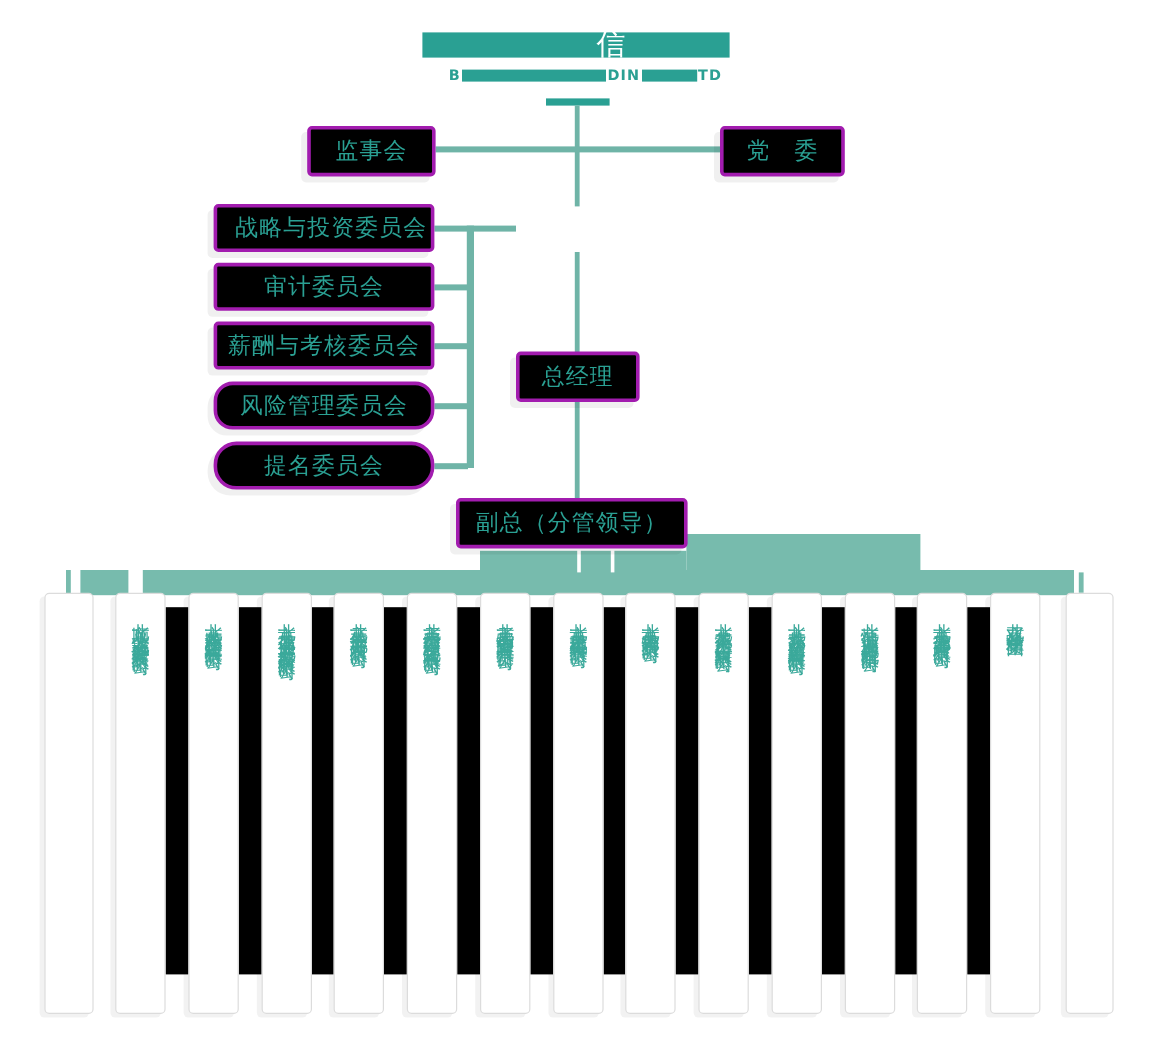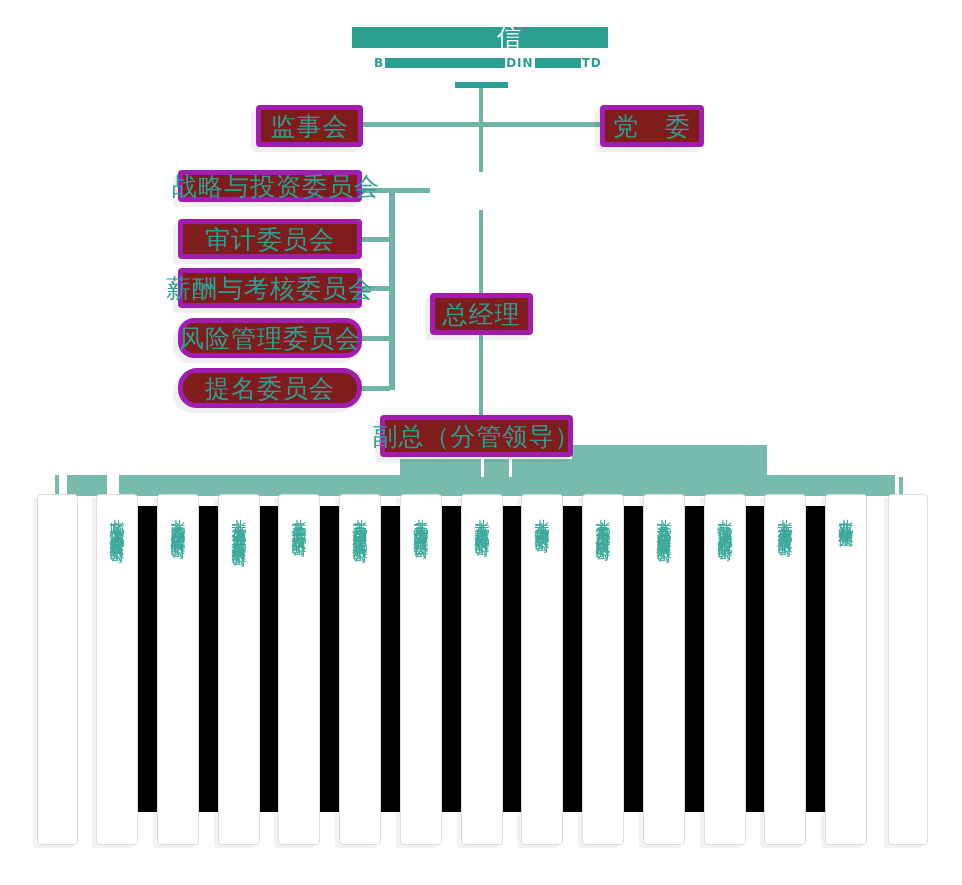--- a/index.html
+++ b/index.html
@@ -5,24 +5,24 @@
   html,body{margin:0;padding:0;background:#ffffff;}
   body{font-family:"DejaVu Sans","Liberation Sans",sans-serif;}
   #stage{position:relative;width:962px;height:885px;background:#fff;overflow:hidden;}
 
   
   .hline,.vline{position:absolute;background:var(--line);}
   .stub-dark{position:absolute;background:var(--accent);}
 
   
   .node{
-    position:absolute;background:#7f1d1d;border:5px solid #a21caf;border-radius:4px;
+    position:absolute;background:#000000;border:3px solid #a21caf;border-radius:4px;
     box-shadow:-5px 5px 0 rgba(0,0,0,0.06);
     display:flex;align-items:center;justify-content:center;
-    color:var(--accent);font-size:25px;letter-spacing:1px;white-space:nowrap;
+    color:var(--accent);font-size:19px;letter-spacing:1px;white-space:nowrap;
     z-index:3;box-sizing:border-box;
   }
 
   
   #banner{position:absolute;left:352px;top:27px;width:256px;height:21px;background:var(--accent);z-index:2;}
   #banner .ghost-char{position:absolute;left:145px;top:-3px;color:#ffffff;font-size:24px;line-height:26px;}
   #english-line{position:absolute;left:374px;top:56px;height:14px;display:flex;align-items:center;z-index:2;}
   #english-line .frag{color:var(--accent);font-size:12px;font-weight:bold;letter-spacing:1px;line-height:14px;}
   #english-line .redact{height:10px;background:var(--accent);margin:0 1px;}
 
@@ -85,21 +85,21 @@
     <span>党　委</span>
   </div>
   <div class="node" style="left:430px;top:293px;width:103px;height:42px;">
     <span>总经理</span>
   </div>
   <div class="node" style="left:380px;top:415px;width:193px;height:42px;">
     <span>副总（分管领导）</span>
   </div>
 
   <div id="committees">
-      <div class="node" style="left: 178px; top: 170px; width: 184px; height: 32px; padding-left: 12px;">
+      <div class="node" style="left: 178px; top: 170px; width: 184px; height: 40px; padding-left: 12px;">
         <span>战略与投资委员会</span>
       </div>
       <div class="node" style="left: 178px; top: 219px; width: 184px; height: 40px; align-items: center;">
         <span>审计委员会</span>
       </div>
       <div class="node" style="left: 178px; top: 268px; width: 184px; height: 40px;">
         <span>薪酬与考核委员会</span>
       </div>
       <div class="node" style="left: 178px; top: 318px; width: 184px; height: 40px; border-radius: 16px;">
         <span>风险管理委员会</span>

